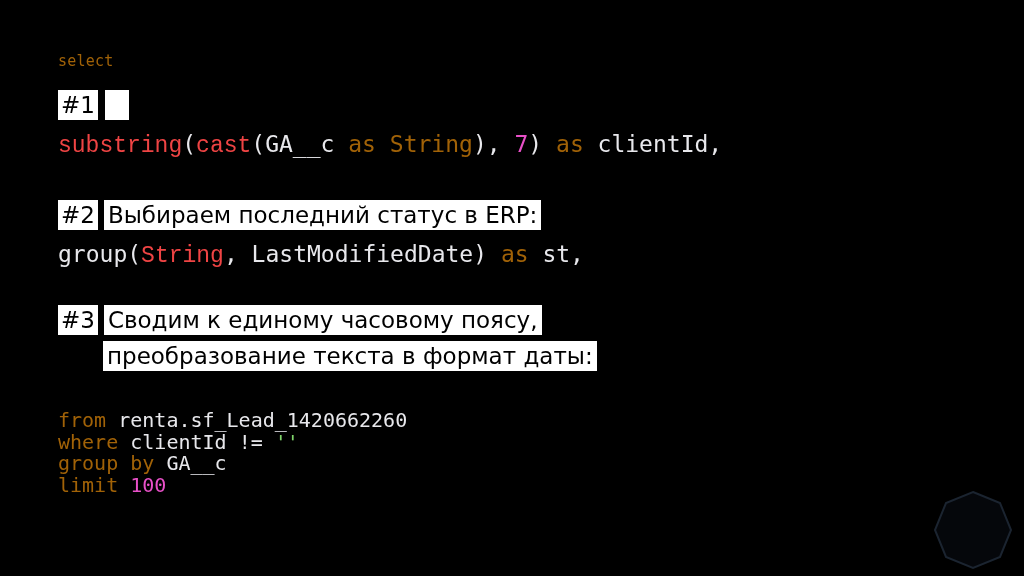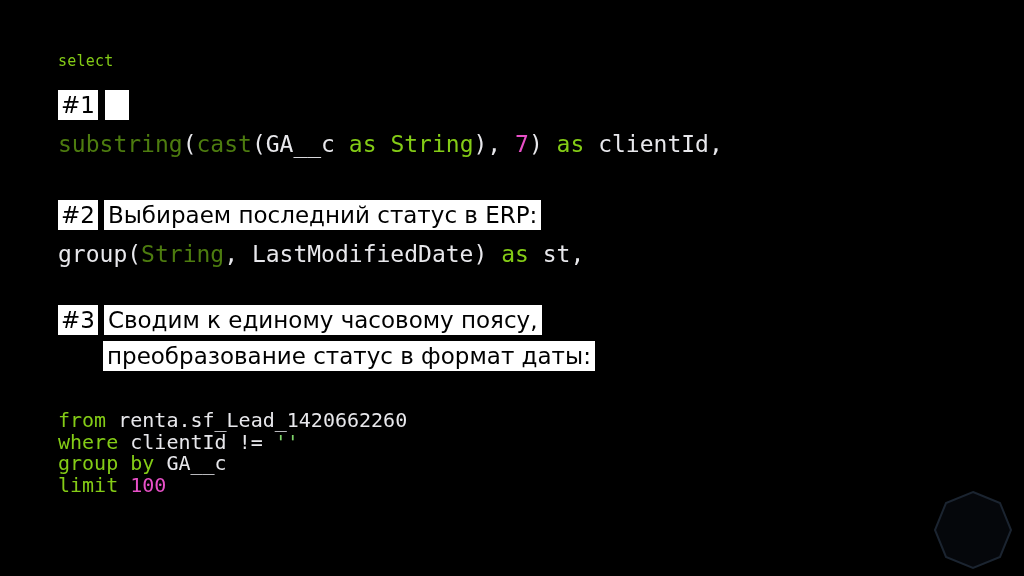--- a/index.html
+++ b/index.html
@@ -24,22 +24,22 @@
     background: #000000;
   }
 
   
   .code {
     font-family: "DejaVu Sans Mono", "Liberation Mono", monospace;
     color: #e8e8ec;
     white-space: pre;
   }
 
-  .kw   { color: #84cc16; }   
-  .fn   { color: #4d7c0f; }   
+  .kw   { color: #a16207; }   
+  .fn   { color: #ef4444; font-family: Liberation Mono, monospace; }   
   .num  { color: #e850c8; }   
   .str  { color: #7fd36a; }   
   .pun  { color: #e8e8ec; }   
 
   
   .select-line {
     position: absolute;
     left: 58px;
     top: 52px;
     font-size: 15px;
@@ -137,21 +137,21 @@
           <span class="note-text">Выбираем последний статус в ERP:</span>
         </div>
         <div class="code step-code"><span class="pun">group(</span><span class="fn">String</span><span class="pun">, LastModifiedDate) </span><span class="kw">as</span><span class="pun"> st,</span></div>
       </div>
       <div class="step-block" style="top: 305px;">
         <div class="note-row">
           <span class="note-badge">#3</span>
           <span class="note-text">Сводим к единому часовому поясу,</span>
         </div>
         <div class="note-row second-line">
-          <span class="note-text">преобразование статус в формат даты:</span>
+          <span class="note-text">преобразование текста в формат даты:</span>
         </div>
       </div>
     </div>
 
   <div class="tail-block code" id="tail-root"><div><span class="kw">from</span><span class="pun"> renta.sf_Lead_1420662260</span></div><div><span class="kw">where</span><span class="pun"> clientId != </span><span class="str">''</span></div><div><span class="kw">group</span><span class="pun"> </span><span class="kw">by</span><span class="pun"> GA__c</span></div><div><span class="kw">limit</span><span class="pun"> </span><span class="num">100</span></div></div>
 
   <div class="logo">
     <svg viewBox="0 0 82 82" width="82" height="82" aria-hidden="true">
       <polygon points="41,3 68,14 79,41 68,68 41,79 14,68 3,41 14,14" fill="#05070b" stroke="#1b2430" stroke-width="2">
       <text id="logo-text" x="41" y="53" text-anchor="middle" font-family="DejaVu Sans, Liberation Sans, sans-serif" font-size="30" font-weight="bold" fill="#4cc9f0">8P</text>

